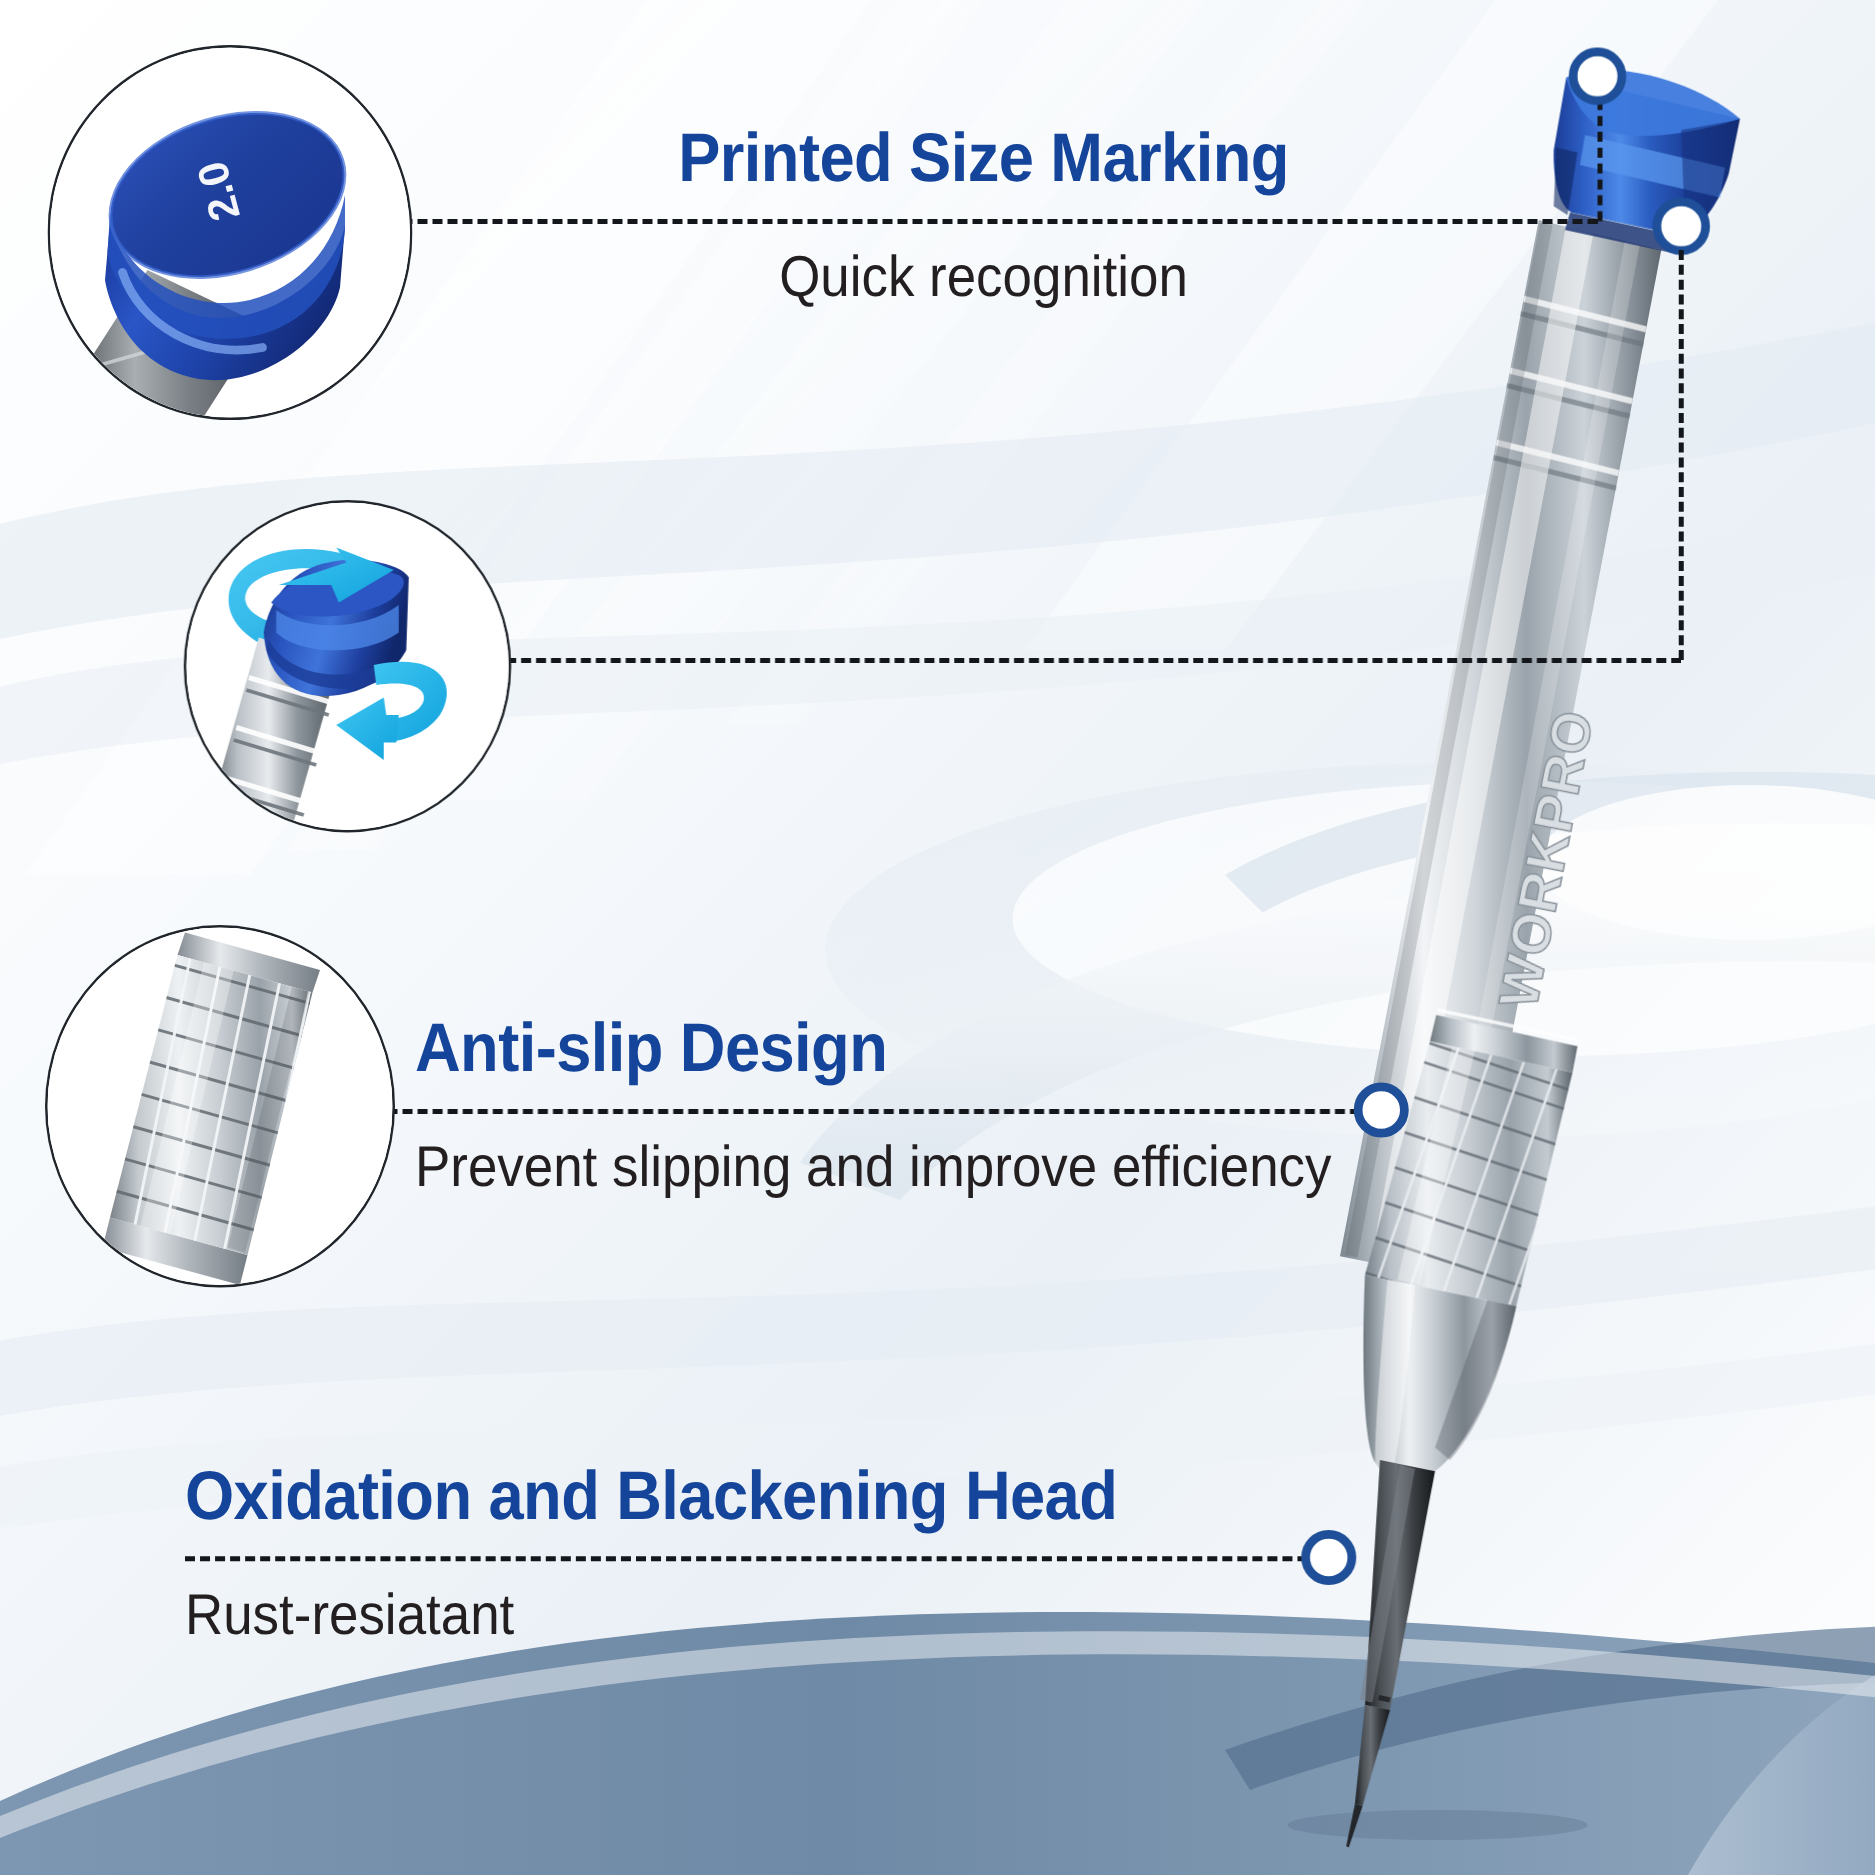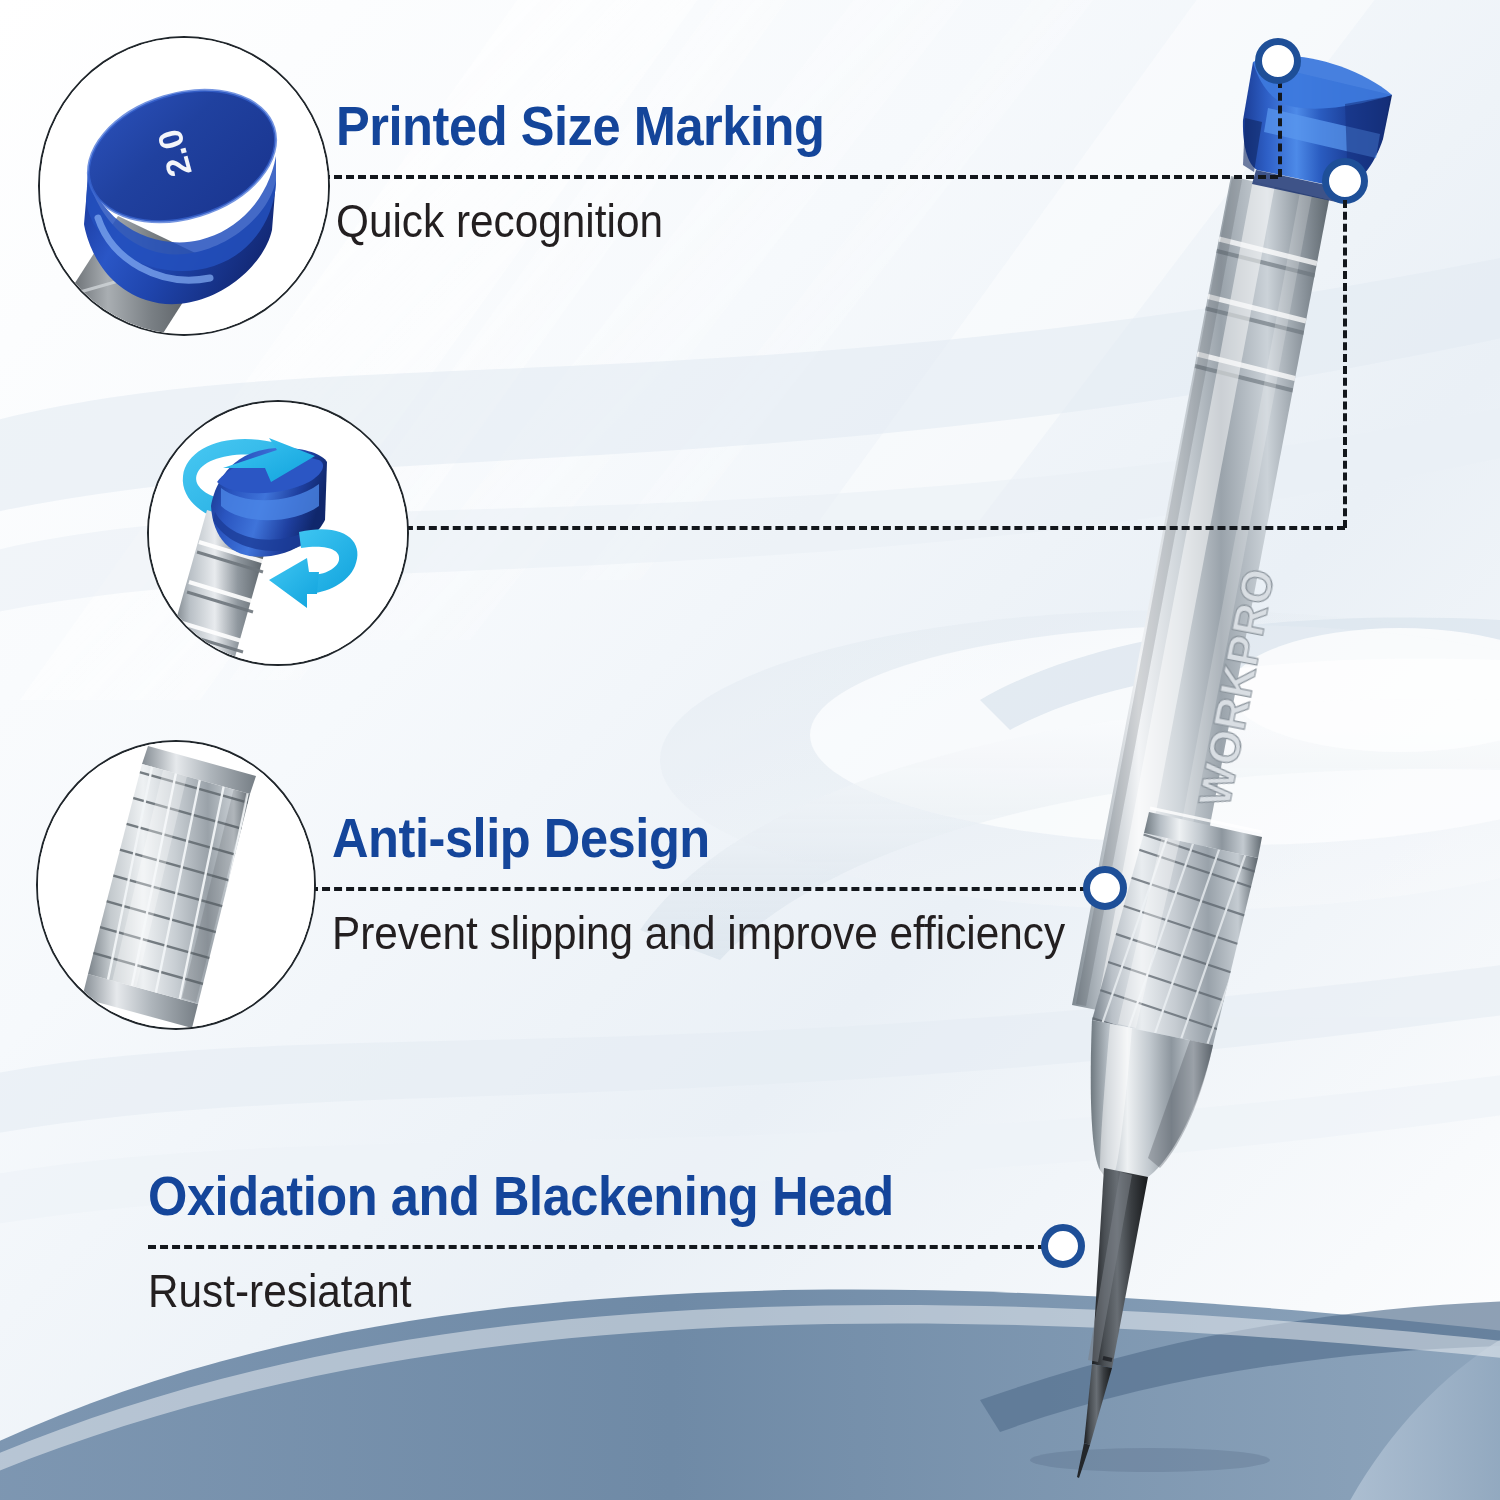--- a/index.html
+++ b/index.html
@@ -433,21 +433,21 @@
           <path d="M240 26 L180 316"></path>
             <path d="M72 -16 L12 274"></path>
           <path d="M48 -22 L-12 268"></path>
         </g>
         <path d="M 126 24 L 150 30 L 98 246 L 74 240 Z" fill="#ffffff" opacity="0.3"></path>
         <path d="M 196 46 L 210 50 L 158 260 L 144 256 Z" fill="#3b4248" opacity="0.18"></path>
       </g>
     </svg>
   </div>
 
-  <div class="callout" style="left:336px;top:98px;width:980px;">
+  <div class="callout" style="left:336px;top:98px;width:980px;text-align:center;">
     <div class="c-title" style="font-size:55px;">Printed Size Marking</div>
     <div class="c-sub" style="font-size:46px;margin-top:44px;">Quick recognition</div>
   </div>
 
 
   <div class="callout" style="left:332px;top:810px;width:980px;">
     <div class="c-title" style="font-size:55px;">Anti-slip Design</div>
     <div class="c-sub" style="font-size:46px;margin-top:44px;">Prevent slipping and improve efficiency</div>
   </div>
 

